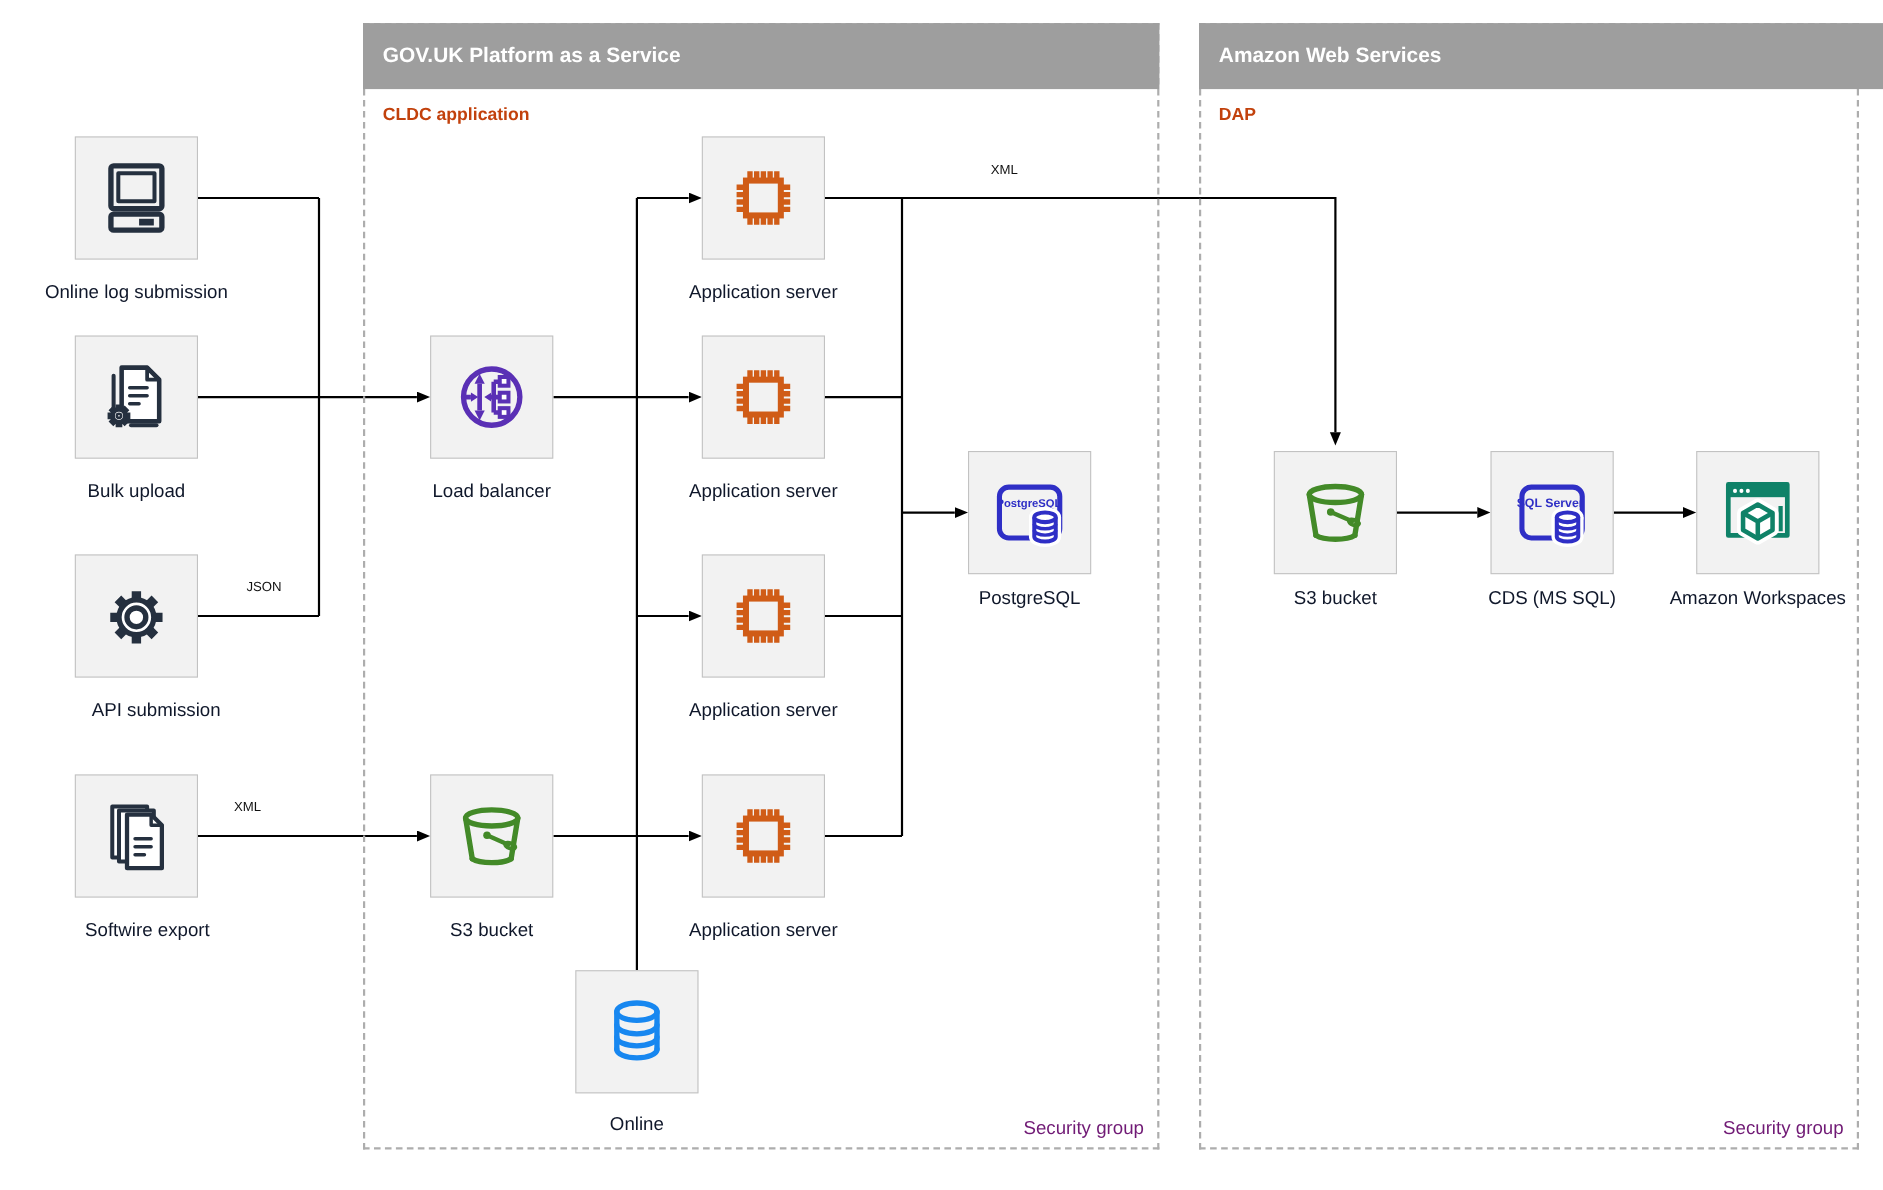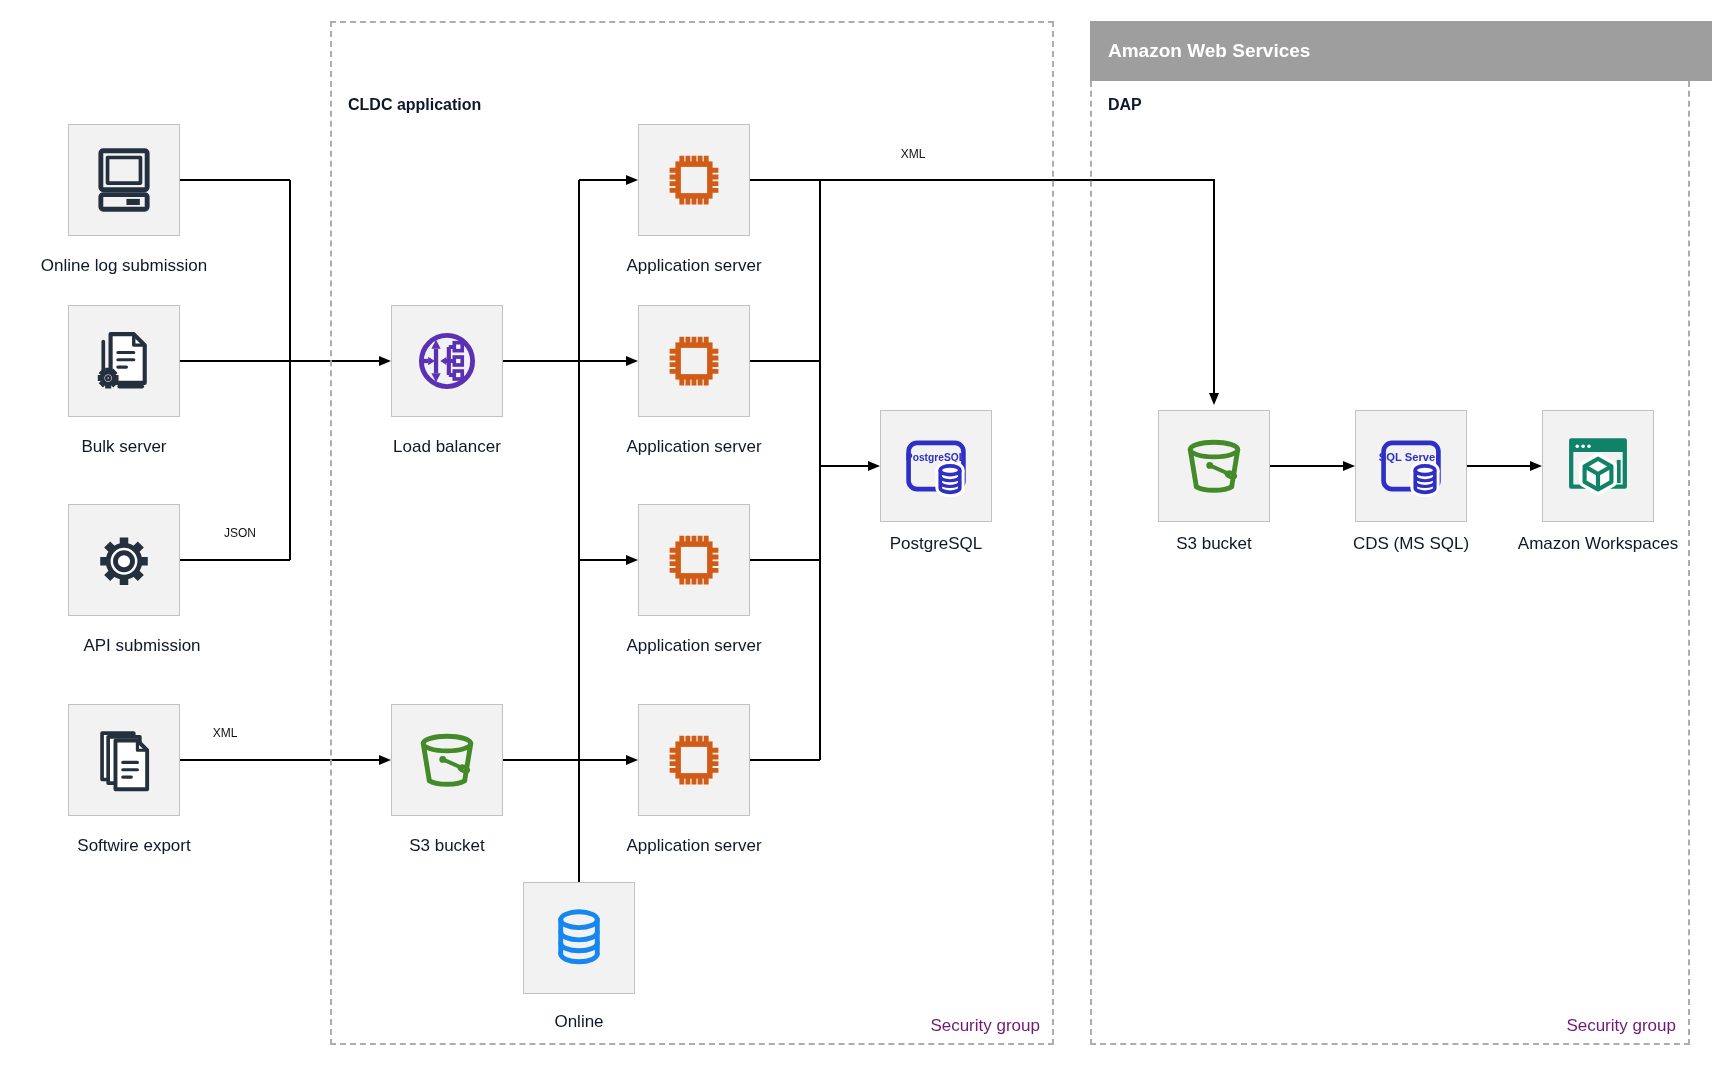--- a/index.html
+++ b/index.html
@@ -3,21 +3,21 @@
 <meta charset="utf-8">
 <style>
   html,body{margin:0;padding:0;background:#ffffff;}
   body{font-family:"Liberation Sans","DejaVu Sans",sans-serif;}
   .canvas{position:relative;width:1712px;height:1082px;background:#fff;overflow:hidden;}
 
   
   .group{position:absolute;border:2px dashed #ADADAD;box-sizing:border-box;background:transparent;}
   .group-header{position:absolute;height:60px;background:#9E9E9E;color:#ffffff;
     font-size:19px;font-weight:bold;line-height:60px;padding-left:18px;box-sizing:border-box;}
-  .group-sublabel{position:absolute;font-size:16px;font-weight:bold;color:#0f172a;}
+  .group-sublabel{position:absolute;font-size:16px;font-weight:bold;color:#c2410c;}
   .group-footer{position:absolute;font-size:17px;color:#701a75;}
 
   
   .node{position:absolute;width:112px;height:112px;background:#F2F2F2;
     border:1px solid #C2C2C2;box-sizing:border-box;display:flex;align-items:center;justify-content:center;}
   .node svg{display:block;}
   .node-label{position:absolute;width:220px;text-align:center;font-size:17px;color:#0f172a;}
 
   
   .edge-label{position:absolute;width:100px;text-align:center;font-size:12px;color:#111111;}
@@ -59,20 +59,21 @@
     <path class="wire" d="M820 180 V760"></path>
     <path class="wire" d="M820 466 H868" marker-end="url(#arrow)"></path>
 
     <path class="wire" d="M820 180 H1214 V393" marker-end="url(#arrow)"></path>
 
     <path class="wire" d="M1270 466 H1343" marker-end="url(#arrow)"></path>
     <path class="wire" d="M1467 466 H1530" marker-end="url(#arrow)"></path>
   </svg>
 
   <div class="group" style="left:330px;top:21px;width:724px;height:1024px;"></div>
+  <div class="group-header" style="left:330px;top:21px;width:724px;">GOV.UK Platform as a Service</div>
   <div class="group-sublabel" style="left:348px;top:96px;">CLDC application</div>
   <div class="group-footer" style="left:830px;top:1016px;width:210px;text-align:right;">Security group</div>
 
   <div class="group" style="left:1090px;top:21px;width:600px;height:1024px;"></div>
   <div class="group-header" style="left:1090px;top:21px;width:720px;">Amazon Web Services</div>
   <div class="group-sublabel" style="left:1108px;top:96px;">DAP</div>
   <div class="group-footer" style="left:1466px;top:1016px;width:210px;text-align:right;">Security group</div>
 
   <div class="node" style="left:68px;top:124px;">
     <span>
@@ -95,21 +96,21 @@
         <path d="M27 25 H40 M27 31 H40 M27 37 H34" stroke-width="2.6"></path>
         <path d="M28 53 H47" stroke-width="3"></path>
         <g stroke-linecap="butt">
           <path d="M23.5 46 H27.5 M22.18 42.82 L25.01 39.99 M19 41.5 V37.5 M15.82 42.82 L12.99 39.99 M14.5 46 H10.5 M15.82 49.18 L12.99 52.01 M19 50.5 V54.5 M22.18 49.18 L25.01 52.01" stroke-width="5"></path>
           <circle cx="19" cy="46" r="4.5" fill="#fff" stroke-width="3"></circle>
           <circle cx="19" cy="46" r="1.6" fill="#fff" stroke-width="2"></circle>
         </g>
       </svg>
     </span>
   </div>
-  <div class="node-label" style="left:14px;top:437px;">Bulk server</div>
+  <div class="node-label" style="left:14px;top:437px;">Bulk upload</div>
 
   <div class="node" style="left:68px;top:504px;">
     <span>
       <svg width="78" height="78" viewBox="0 0 64 64" fill="none" stroke="#25303F">
         <g stroke-linecap="butt" stroke-width="7">
           <path d="M45 33 H51.5 M41.19 23.81 L45.79 19.21 M32 20 V13.5 M22.81 23.81 L18.21 19.21 M19 33 H12.5 M22.81 42.19 L18.21 46.79 M32 46 V52.5 M41.19 42.19 L45.79 46.79"></path>
         </g>
         <circle cx="32" cy="33" r="13" fill="#fff" stroke-width="4"></circle>
         <circle cx="32" cy="33" r="7" fill="#fff" stroke-width="4"></circle>
       </svg>

